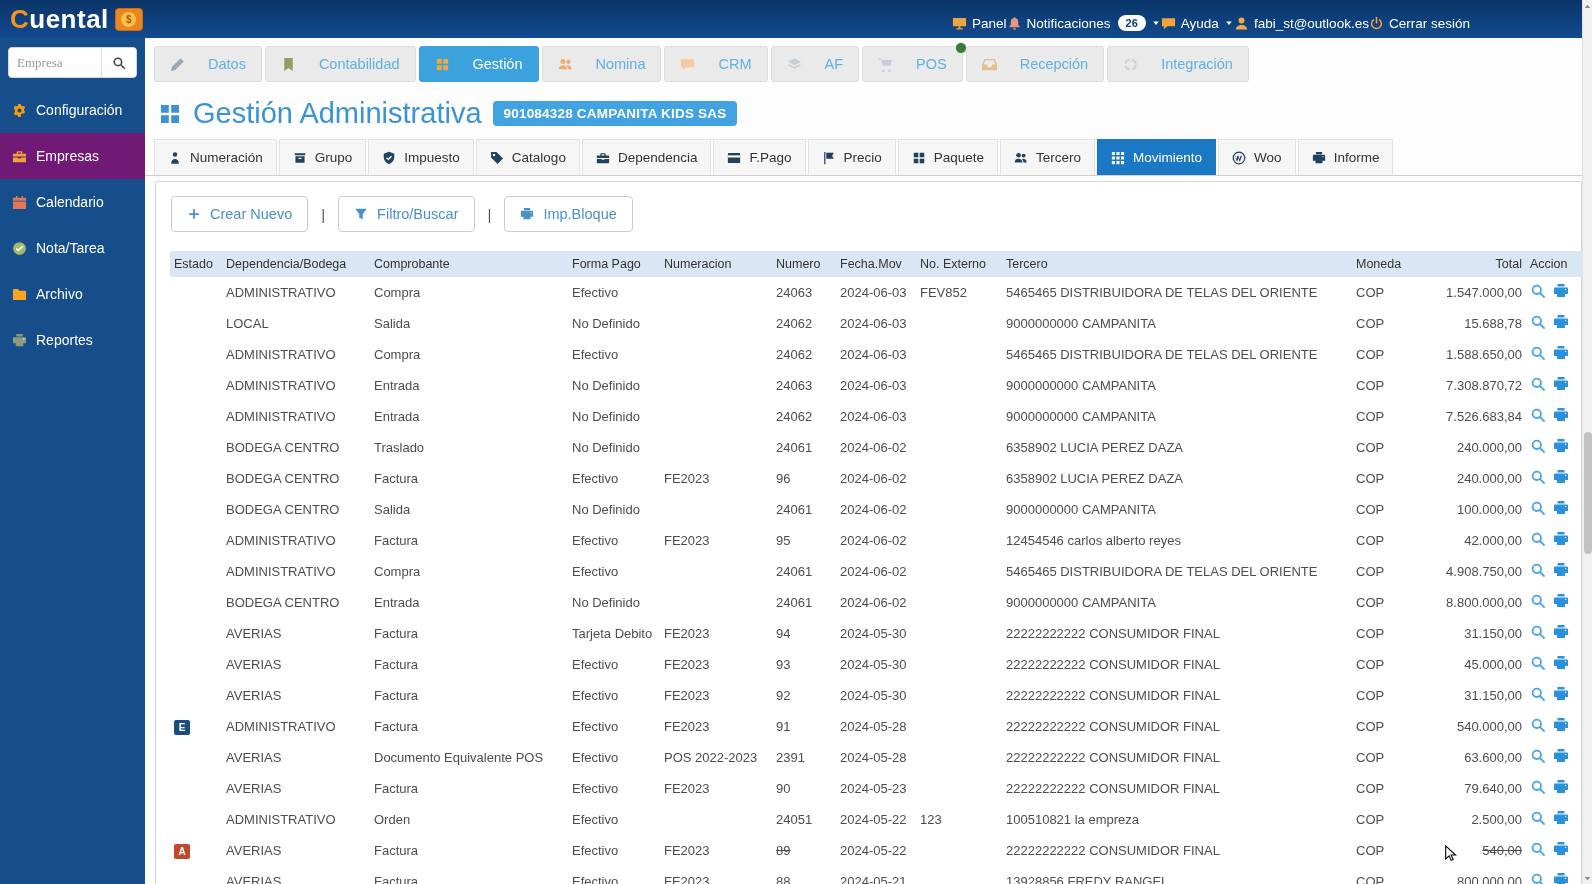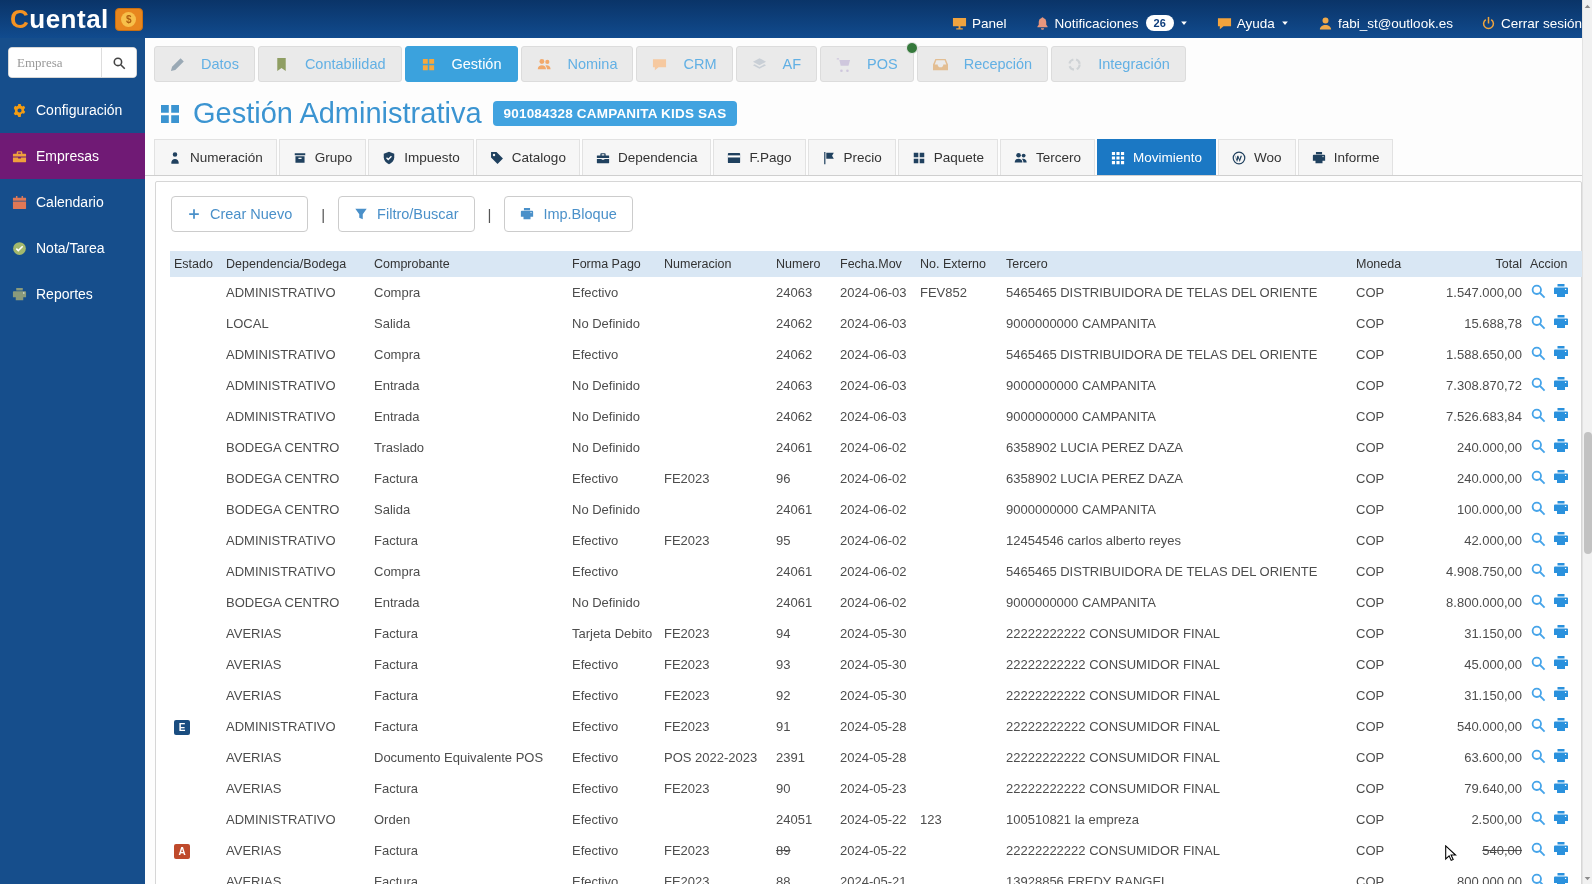--- a/index.html
+++ b/index.html
@@ -10,21 +10,21 @@
   
   .topbar { position:absolute; top:0; left:0; width:1592px; height:38px;
             background:linear-gradient(180deg,#0a3468,#114b8e); z-index:30; }
   .brand { position:absolute; left:10px; top:4px; display:flex; align-items:center; gap:6px; cursor:pointer; }
   .brand-text { font-size:26px; font-weight:bold; color:#fff; letter-spacing:0.5px; }
   .brand-c { color:#f59222; }
   .wallet { width:28px; height:23px; background:#e8871e; border-radius:4px; border:1px solid #c96f12;
             display:flex; align-items:center; justify-content:center; }
   .wallet-coin { width:15px; height:15px; background:#f7c04a; border-radius:50%; color:#b05f10;
                  font-size:10px; font-weight:bold; text-align:center; line-height:15px; }
-  .topnav { position:absolute; left:952px; top:0; height:46px; display:flex; gap:28px;
+  .topnav { position:absolute; left:952px; top:0; height:46px; display:flex; 
             align-items:center; white-space:nowrap; }
   .tn-item { display:inline-flex; align-items:center; gap:5px; color:#fff; font-size:13.5px; cursor:pointer; text-decoration:none; }
   .tn-ic svg { width:15px; height:15px; }
   .ic-panel { color:#f0a33f; } .ic-bell { color:#e9967d; } .ic-help { color:#f3a33c; }
   .ic-user { color:#efa94a; } .ic-power { color:#f1a53d; }
   .count-badge { background:#fff; color:#0d3d7c; font-size:11px; font-weight:bold;
                  border-radius:9px; padding:2px 8px; margin-left:2px; }
   .caret { color:#fff; } .caret svg { width:10px; height:10px; }
 
   
@@ -37,21 +37,21 @@
                 display:flex; align-items:center; justify-content:center; cursor:pointer; }
   .search-btn svg { width:14px; height:14px; }
   .side-item { display:flex; align-items:center; gap:9px; padding:15px 12px; color:#fff; font-size:14px; cursor:pointer; }
   .side-item.active { background:#701a75; }
   .side-item .icon svg { width:15px; height:15px; }
 
   
   .main { position:absolute; left:145px; top:38px; right:0; bottom:0; background:#fdfdfd; }
 
   .mtabs { padding:8px 0 0 9px; }
-  .mtab { display:inline-flex; align-items:center; gap:16px; padding:9px 15px; background:#eaeaea;
+  .mtab { display:inline-flex; align-items:center; gap:23px; padding:9px 15px; background:#eaeaea;
           border:1px solid #dcdcdc; border-radius:3px; color:#62b0e4; font-size:14.5px;
           position:relative; margin-right:3px; cursor:pointer; vertical-align:top; }
   .mtab.active { background:#3ba2dd; border-color:#3ba2dd; color:#fff; }
   .mtab .icon svg { width:15px; height:15px; }
   .mdot { position:absolute; top:-5px; right:-5px; width:12px; height:12px; border-radius:50%;
           background:#35793b; border:1px solid #e9e9e9; }
 
   .page-head { display:flex; align-items:center; gap:11px; padding:15px 0 9px 13px; }
   .title-grid { color:#3b94d1; } .title-grid svg { width:24px; height:24px; }
   h1.page-title { font-size:29px; font-weight:400; color:#3b94d1; }
@@ -200,20 +200,28 @@
        <span class="side-label">Calendario</span>
      </div>
       <div class="side-item">
        <span class="icon" style="color:#a3b86c">
           <svg viewBox="0 0 16 16" fill="currentColor" aria-hidden="true">
             <circle cx="8" cy="8" r="6.8"></circle>
             <path d="M4.6 8.2l2.1 2.1 4.7-4.7" fill="none" stroke="#fff" stroke-width="1.7"></path>
           </svg>
         </span>
        <span class="side-label">Nota/Tarea</span>
+     </div>
+      <div class="side-item">
+       <span class="icon" style="color:#f5a623">
+          <svg viewBox="0 0 16 16" fill="currentColor" aria-hidden="true">
+            <path d="M1 3a.8.8 0 0 1 .8-.8h4.4L8 4h6.2a.8.8 0 0 1 .8.8V13a.8.8 0 0 1-.8.8H1.8A.8.8 0 0 1 1 13V3z"></path>
+          </svg>
+        </span>
+       <span class="side-label">Archivo</span>
      </div>
       <div class="side-item">
        <span class="icon" style="color:#8a9a7b">
           <svg viewBox="0 0 16 16" fill="currentColor" aria-hidden="true">
             <path d="M4.5 1h7v2.6h-7V1zM2 4.4h12a1 1 0 0 1 1 1V11h-3v3H4v-3H1V5.4a1 1 0 0 1 1-1zm3.3 6h5.4v2.3H5.3v-2.3z"></path>
             <circle cx="12.6" cy="6.4" r=".7" fill="#fff"></circle>
           </svg>
         </span>
        <span class="side-label">Reportes</span>
      </div>

